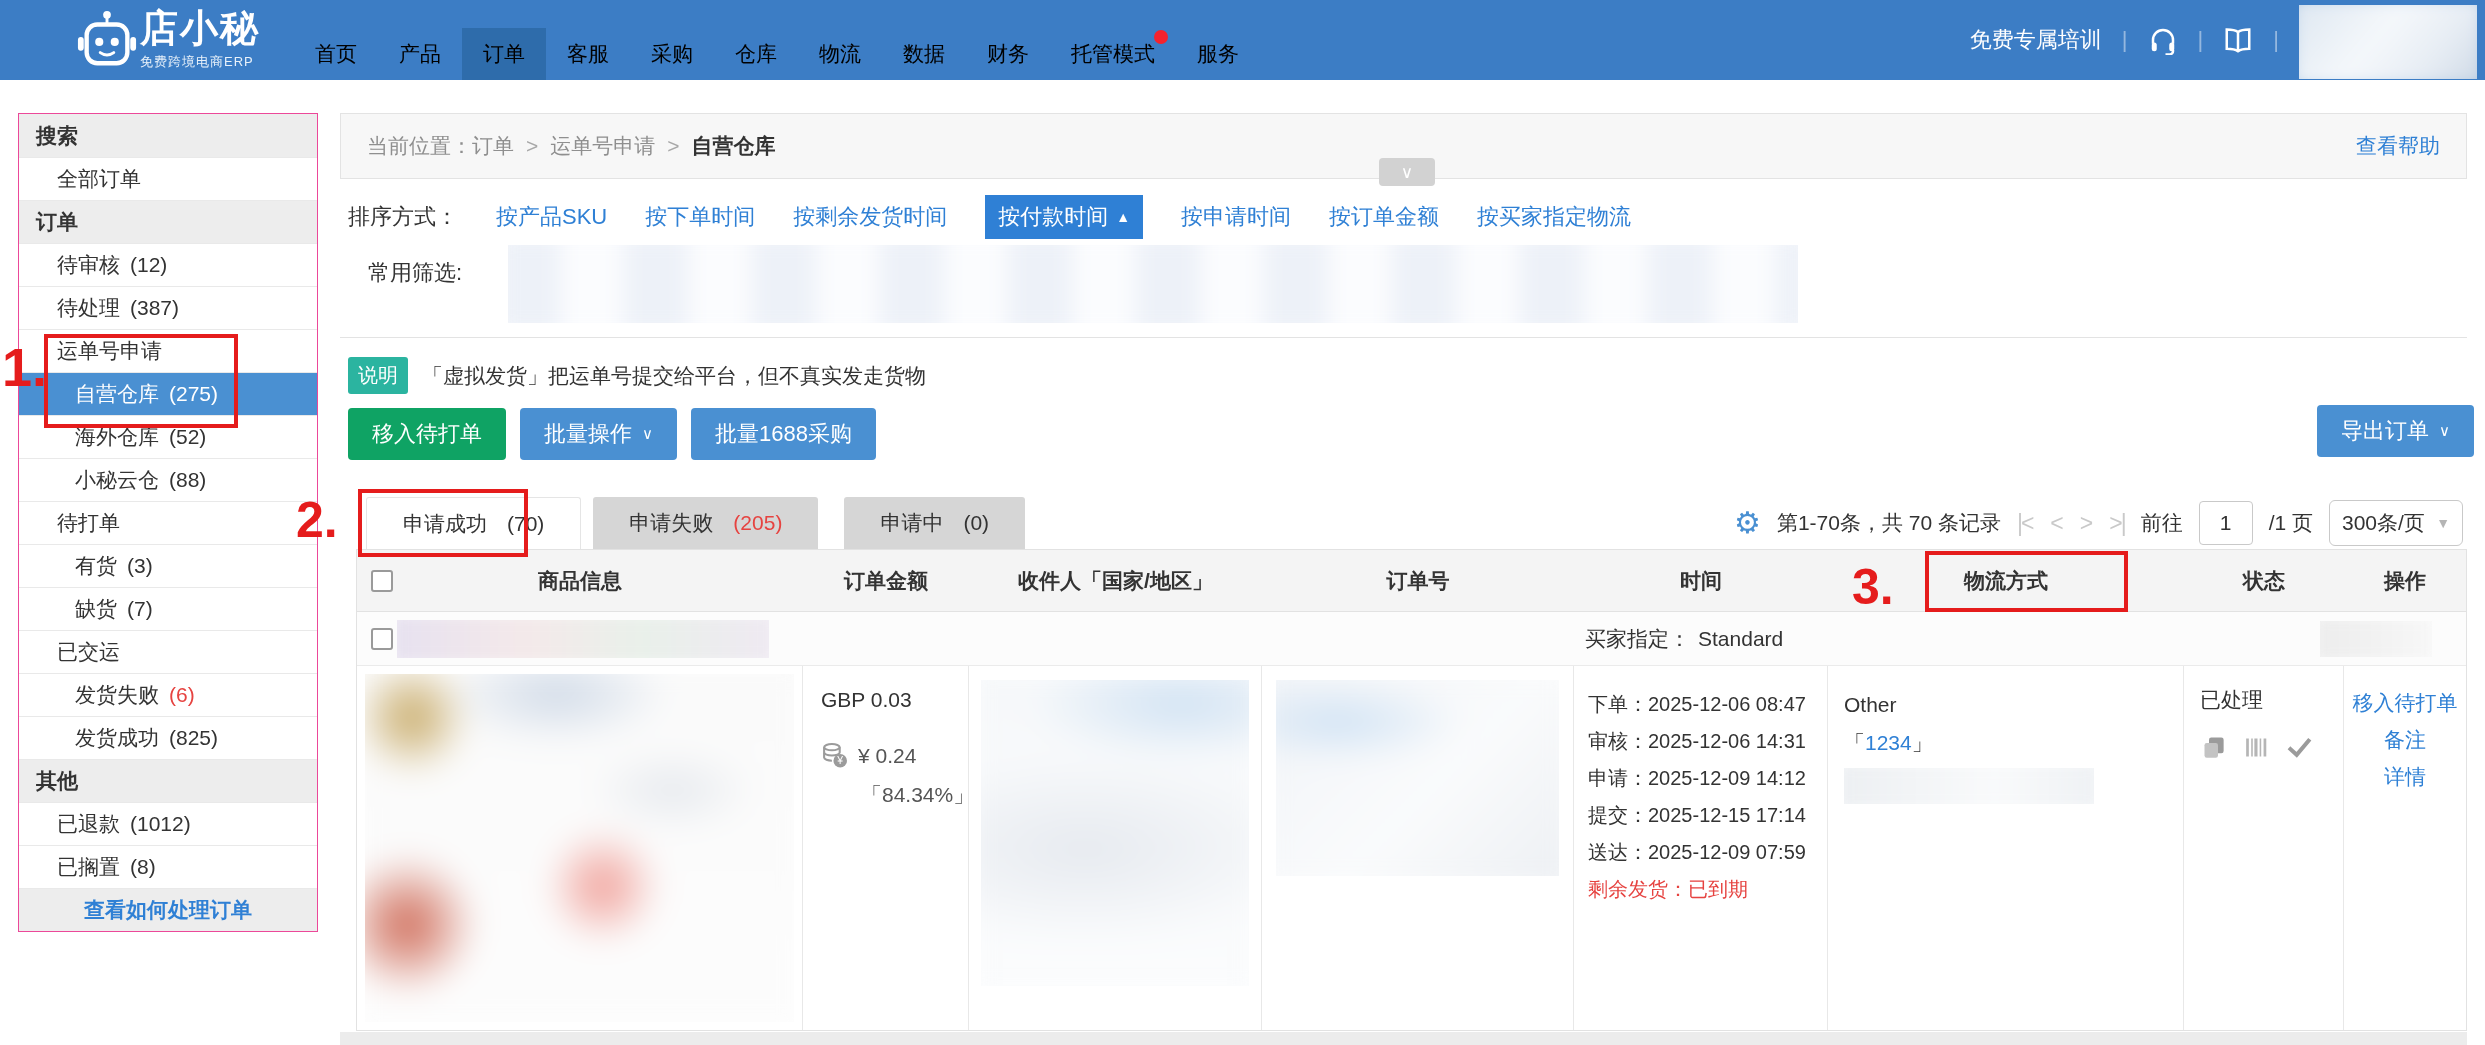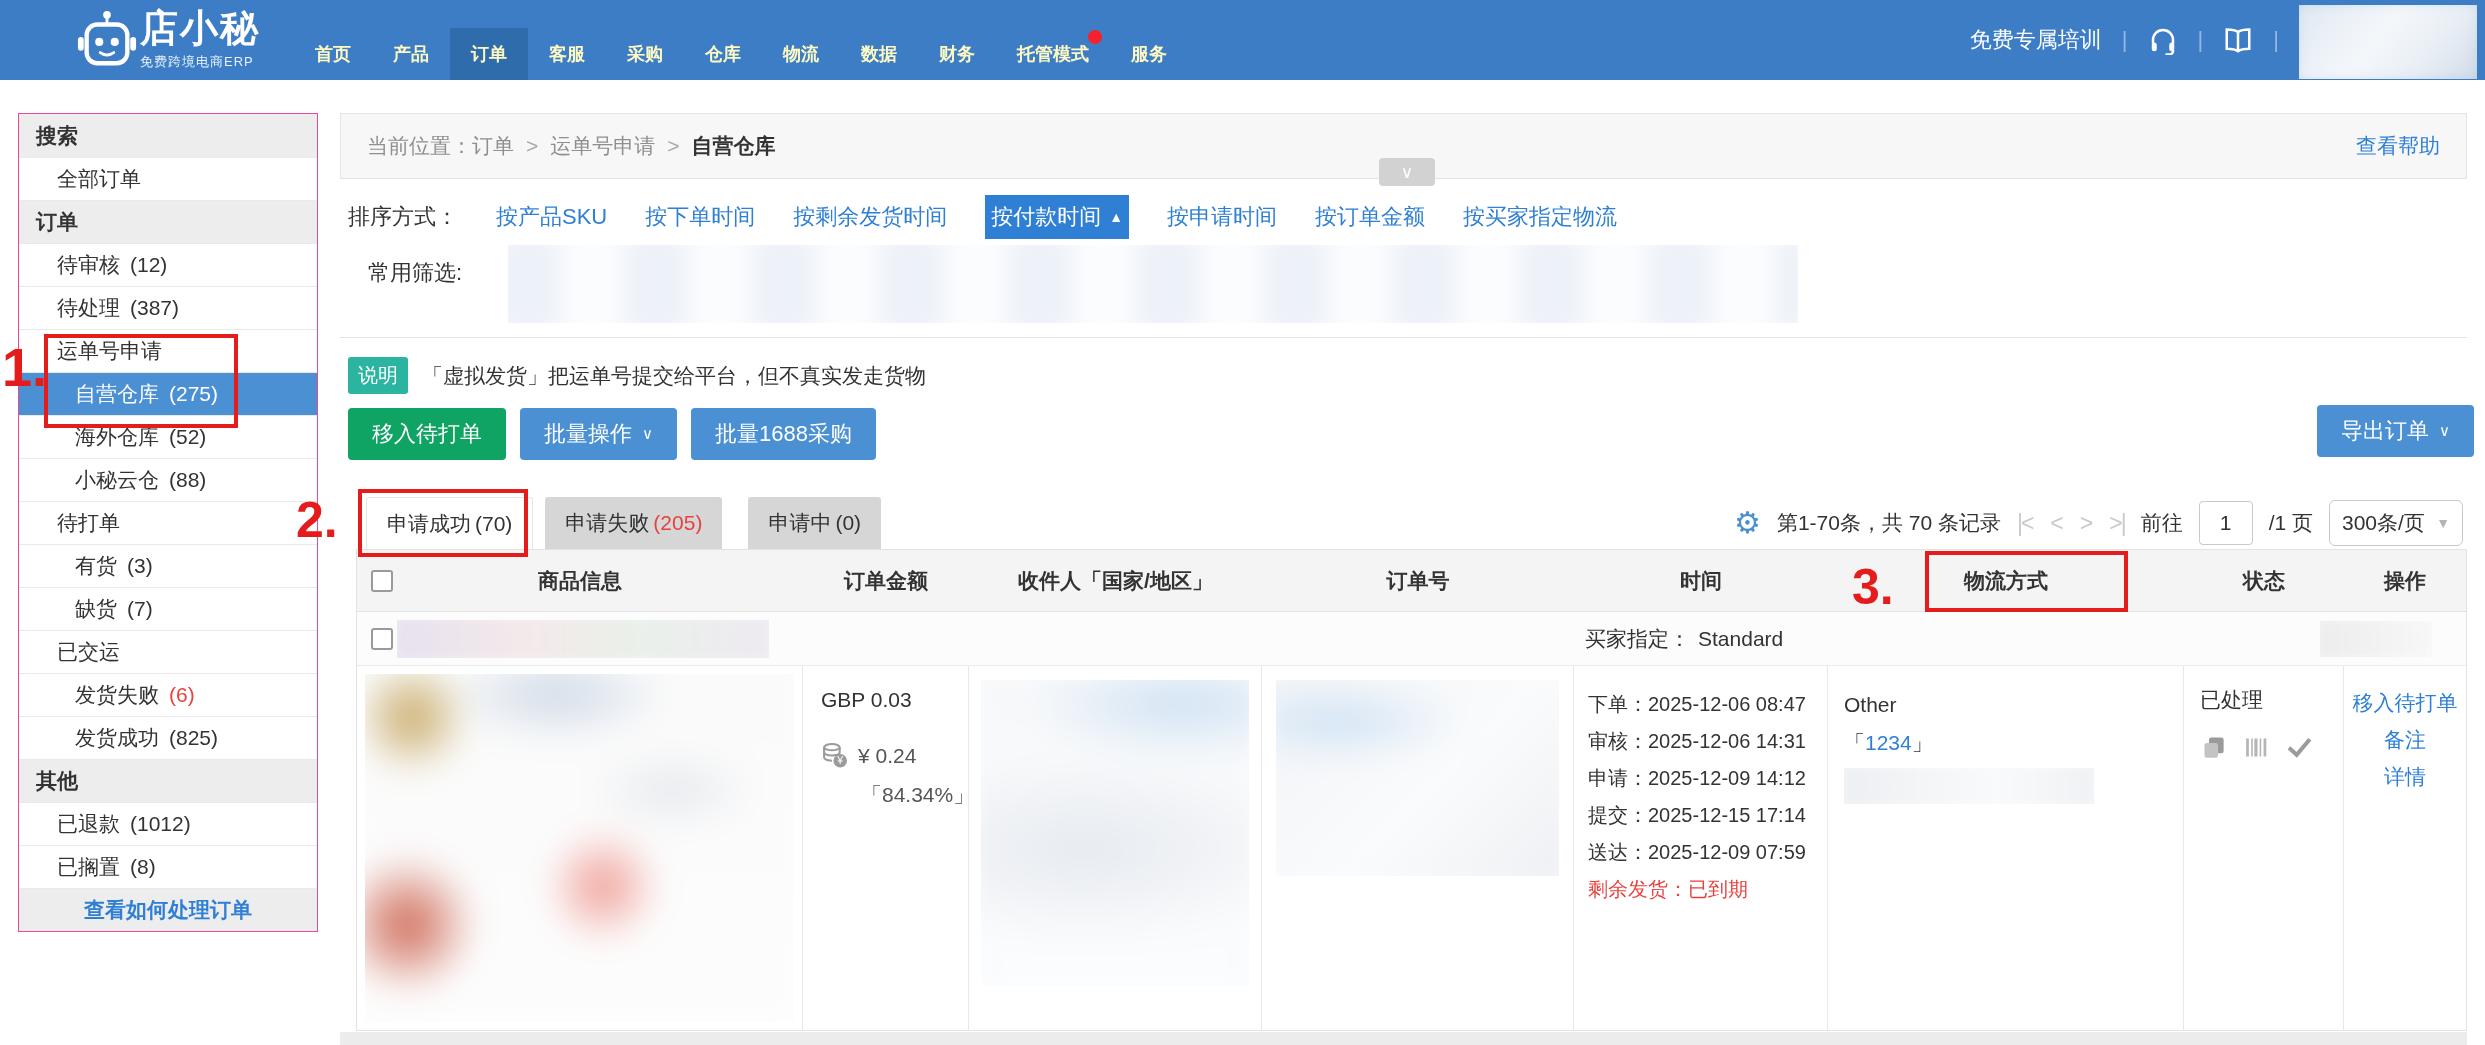--- a/index.html
+++ b/index.html
@@ -8,21 +8,21 @@
   #root { position:relative; width:2485px; height:1045px; background:#fff; color:#333; }
 
   
   .topnav { position:absolute; left:0; top:0; width:2485px; height:80px;
     background:#3c7dc5; display:flex; align-items:stretch; }
   .logo { display:flex; align-items:center; margin-left:76px; gap:2px; }
   .logo-txt-main { color:#fff; font-size:38px; font-weight:bold; letter-spacing:2px; line-height:1; }
   .logo-txt-sub { color:#e8f1fa; font-size:13px; margin-top:6px; letter-spacing:1px; }
   .nav-items { display:flex; align-items:flex-end; margin-left:34px; list-style:none; }
   .nav-item { height:52px; display:flex; align-items:center; padding:0 21px;
-    color:#fef9c3; font-size:18px; font-weight:bold; position:relative; cursor:pointer; white-space:nowrap; }
+    color:#000000; font-size:21px; font-weight:normal; position:relative; cursor:pointer; white-space:nowrap; }
   .nav-item.active { background:#2e6cab; }
   .nav-dot { position:absolute; right:8px; top:2px; width:14px; height:14px;
     border-radius:50%; background:#f5222d; }
   .nav-right { margin-left:auto; display:flex; align-items:center; gap:20px; margin-right:8px; }
   .nav-training { color:#fff; font-size:22px; white-space:nowrap; cursor:pointer; }
   .nav-sep { color:rgba(255,255,255,.45); font-size:22px; }
   .nav-ico { width:30px; height:30px; display:block; cursor:pointer; }
   .avatar-wrap { width:178px; height:74px; overflow:hidden; position:relative; margin-top:3px; }
   .avatar-blur { position:absolute; inset:-14px;
     background:linear-gradient(130deg,#d9e4ef 0%,#f5f8fb 45%,#e7edf4 70%,#c8d4e2 100%);
@@ -54,21 +54,21 @@
   
   .fpanel { position:absolute; left:340px; top:179px; width:2127px; height:159px;
     background:#fff; border-bottom:1px solid #e3e3e3; }
   .collapse-handle { position:absolute; left:1379px; top:158px; width:56px; height:28px;
     background:#d2d2d2; border-radius:4px; color:#fff; font-size:17px; display:flex;
     align-items:center; justify-content:center; cursor:pointer; z-index:3; }
   .sortrow { position:absolute; left:348px; top:194px; height:46px; display:flex;
     align-items:center; gap:38px; font-size:22px; }
   .sort-label { color:#333; }
   .sort-link { color:#2f80d5; cursor:pointer; white-space:nowrap; }
-  .sort-active { background:#2f80d5; color:#fff; padding:7px 6px; display:flex;
+  .sort-active { background:#2f80d5; color:#fff; padding:7px 13px; display:flex;
     align-items:center; gap:8px; cursor:pointer; }
   .sort-arrow { font-size:14px; }
   .filterrow-label { position:absolute; left:368px; top:258px; font-size:22px; color:#333; }
   .chips-wrap { position:absolute; left:508px; top:245px; width:1290px; height:78px; overflow:hidden; }
   .chips-blur { position:absolute; inset:-12px;
     background:repeating-linear-gradient(90deg,#edf1f8 0 64px,#fbfcfe 64px 128px),#f7f9fc;
     filter:blur(11px); }
 
   
   .notice { position:absolute; left:348px; top:357px; display:flex; align-items:center; gap:14px; }
@@ -81,22 +81,22 @@
   .btn { height:52px; display:flex; align-items:center; justify-content:center; gap:10px;
     font-size:22px; color:#fff; border-radius:4px; padding:0 24px; cursor:pointer;
     border:none; white-space:nowrap; }
   .btn-green { background:#0fa364; }
   .btn-blue { background:#4a90d2; }
   .btn-caret { font-size:15px; }
   .export-btn { position:absolute; left:2317px; top:405px; }
 
   
   .tabs { position:absolute; left:366px; top:497px; display:flex; }
-  .tab { height:52px; display:flex; align-items:center; justify-content:center; gap:4px;
-    font-size:21px; color:#333; padding:0 20px; cursor:pointer; border-radius:3px 3px 0 0;
+  .tab { height:52px; display:flex; align-items:center; justify-content:center; gap:20px;
+    font-size:21px; color:#333; padding:0 36px; cursor:pointer; border-radius:3px 3px 0 0;
     white-space:nowrap; }
   .tab-active { background:#fff; border:1px solid #e5e5e5; border-bottom:none; }
   .tab-gray { background:#d6d6d6; margin-left:12px; }
   .tab-gray + .tab-gray { margin-left:26px; }
   .tab-count-red { color:#e64340; }
   .pager { position:absolute; right:22px; top:500px; display:flex; align-items:center;
     gap:16px; font-size:21px; color:#333; }
   .gear { color:#4a90d2; font-size:30px; line-height:1; cursor:pointer; }
   .pg-arrows { display:flex; align-items:center; gap:18px; color:#c9c9c9; font-size:23px; }
   .pg-arrow { cursor:pointer; letter-spacing:-2px; }

